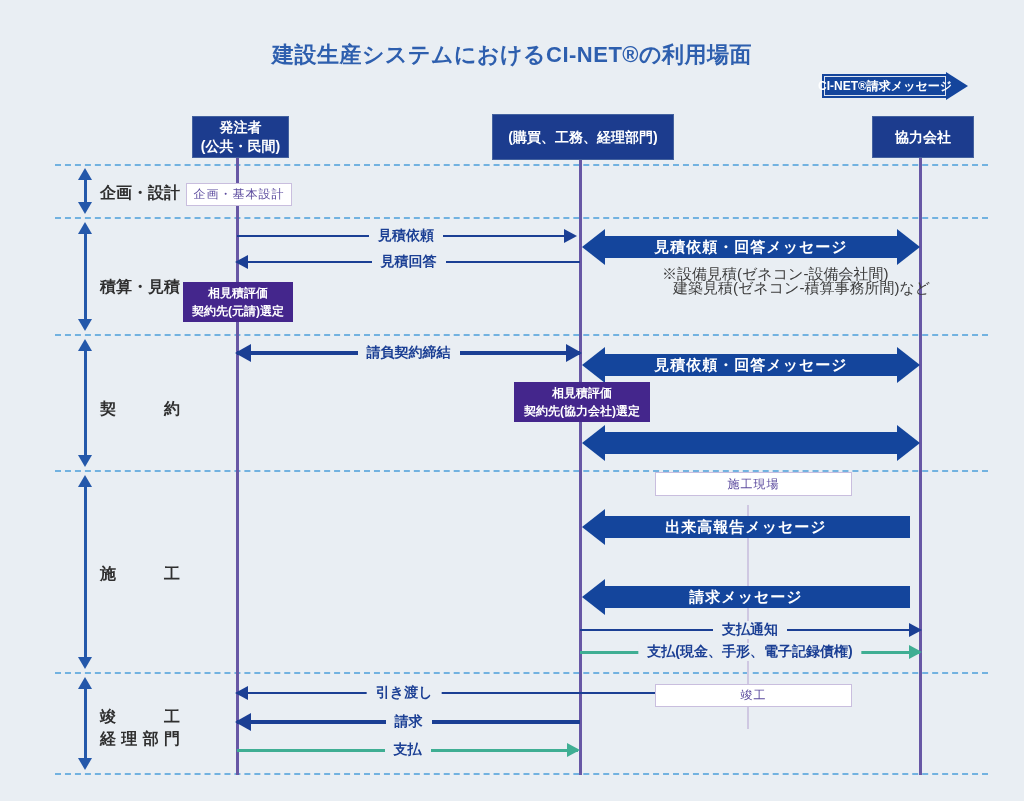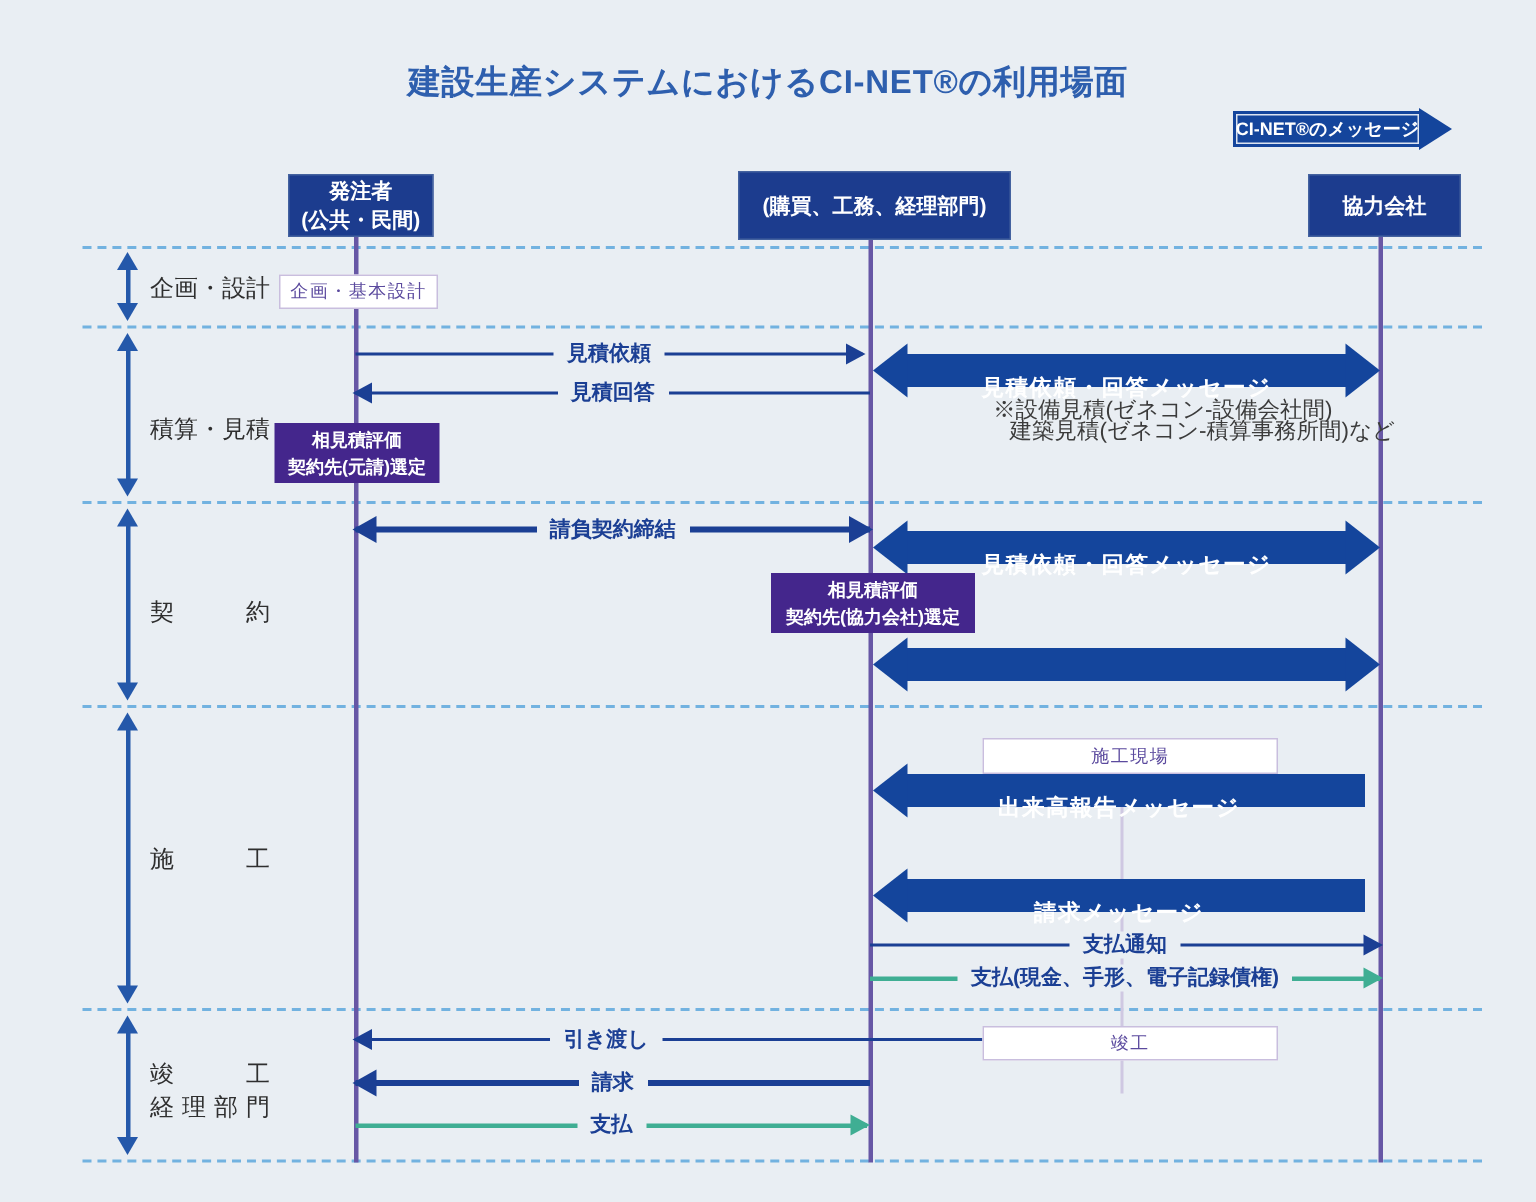--- a/index.html
+++ b/index.html
@@ -36,21 +36,21 @@
   .lifeline{position:absolute;width:3px;background:var(--lifeline);}
   .dash{position:absolute;left:55px;width:933px;height:0;border-top:2px dashed var(--dashed);}
   .connector{position:absolute;width:2px;background:#cfc8e2;}
   
   .varrow{position:absolute;width:0;}
   .varrow .vline{position:absolute;top:5px;bottom:5px;left:-1px;width:3px;background:var(--blue2);}
   .varrow .vhead{position:absolute;left:-7px;width:0;height:0;border-left:7px solid transparent;border-right:7px solid transparent;}
   .varrow .vhead.up{top:0;border-bottom:12px solid var(--blue2);}
   .varrow .vhead.down{bottom:0;border-top:12px solid var(--blue2);}
   
-  .phase{position:absolute;left:100px;width:80px;color:#2f2f2f;font-weight:normal;font-size:16px;line-height:22px;}
+  .phase{position:absolute;left:100px;width:80px;color:#2f2f2f;font-weight:bold;font-size:16px;line-height:22px;}
   .phase div{text-align:justify;text-align-last:justify;}
   
   .flow{position:absolute;height:0;}
   .fline{position:absolute;left:0;right:0;top:-1px;height:2px;background:var(--labelnavy);}
   .flow.w3 .fline{height:3px;}
   .flow.thick .fline{height:4px;top:-2px;}
   .head{position:absolute;width:0;height:0;border-top:7px solid transparent;border-bottom:7px solid transparent;top:-7px;}
   .head.right{right:-2px;border-left:13px solid var(--labelnavy);}
   .head.left{left:-2px;border-right:13px solid var(--labelnavy);}
   .flow.thick .head{border-top-width:9px;border-bottom-width:9px;top:-9px;}
@@ -63,21 +63,21 @@
   
   .bigarrow{position:absolute;height:36px;}
   .bbody{position:absolute;top:7px;bottom:7px;left:0;right:0;background:var(--arrownavy);}
   .bigarrow.both .bbody{left:19px;right:19px;}
   .bigarrow.dleft .bbody{left:19px;}
   .bigarrow.dright .bbody{right:19px;}
   .bhead{position:absolute;top:0;width:0;height:0;border-top:18px solid transparent;border-bottom:18px solid transparent;}
   .bhead.left{left:0;border-right:23px solid var(--arrownavy);}
   .bhead.right{right:0;border-left:23px solid var(--arrownavy);}
   .blabel{position:absolute;left:50%;top:50%;transform:translate(-50%,-50%);color:#fff;font-weight:bold;
-    font-size:15px;white-space:nowrap;letter-spacing:1px;margin-top:12px;}
+    font-size:15px;white-space:nowrap;letter-spacing:1px;}
   
   .milestone{position:absolute;background:#fff;border:1px solid var(--mborder);color:var(--mtext);
     font-size:12px;text-align:center;display:flex;align-items:center;justify-content:center;letter-spacing:1px;}
   
   .eval{position:absolute;background:var(--purple);color:#fff;text-align:center;font-size:12px;font-weight:bold;
     display:flex;flex-direction:column;justify-content:center;line-height:1.5;}
   
   .note{position:absolute;left:662px;top:267px;font-size:15px;color:#3b3b3b;line-height:14px;}
   .note .n2{padding-left:11px;}
 </style>
@@ -218,21 +218,21 @@
   </div>
   <div class="flow green w3" style="left:237px;top:750px;width:341px">
     <div class="fline"></div>
       <div class="head right"></div>
     <span class="flabel">支払</span>
   </div>
 
   <div class="milestone" style="left:186px;top:183px;width:104px;height:21px">
     <span>企画・基本設計</span>
   </div>
-  <div class="milestone" style="left:655px;top:492px;width:195px;height:22px">
+  <div class="milestone" style="left:655px;top:472px;width:195px;height:22px">
     <span>施工現場</span>
   </div>
   <div class="milestone" style="left:655px;top:684px;width:195px;height:21px">
     <span>竣工</span>
   </div>
 
   <div class="eval" style="left:183px;top:282px;width:110px;height:40px">
     <div>相見積評価</div>
     <div>契約先(元請)選定</div>
   </div>
@@ -249,16 +249,16 @@
     <div>(購買、工務、経理部門)</div>
   </div>
   <div class="actor" style="left:872px;top:116px;width:100px;height:40px">
     <div>協力会社</div>
   </div>
 
   <div class="title">建設生産システムにおけるCI-NET®の利用場面</div>
   <div class="legend">
     <div class="lbody"></div>
     <div class="lhead"></div>
-    <div class="ltext">CI-NET®のメッセージ</div>
+    <div class="ltext">CI-NET®請求メッセージ</div>
   </div>
 
 </div>
 
 </body></html>

